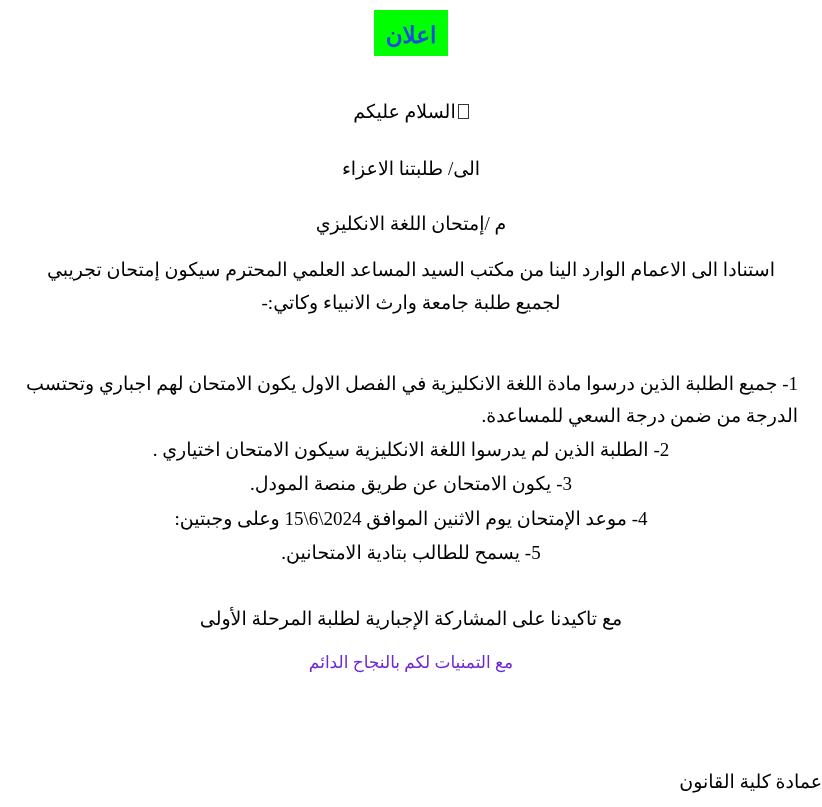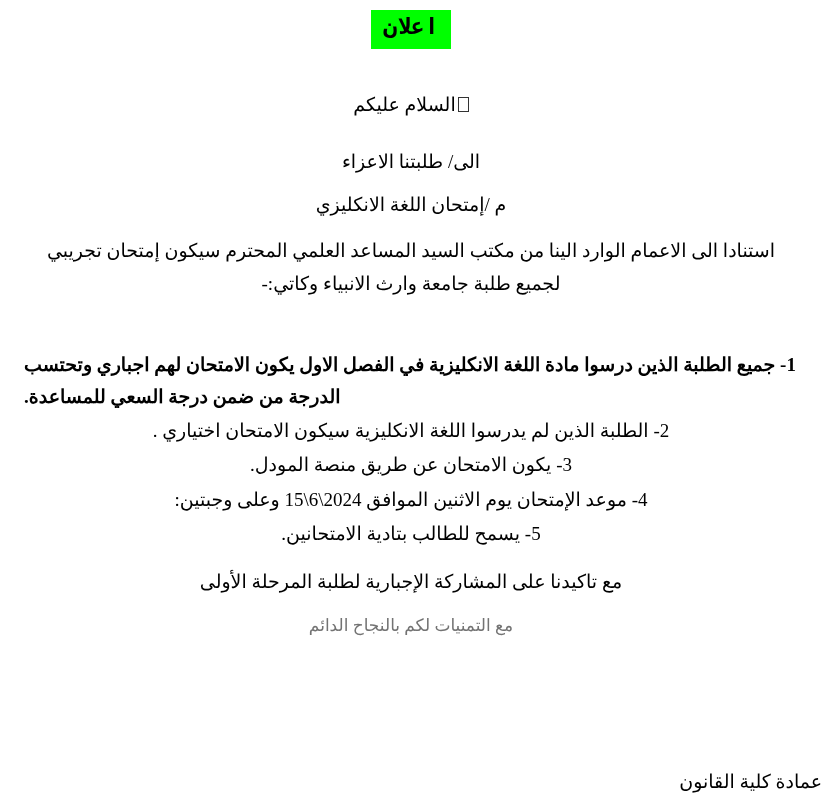--- a/index.html
+++ b/index.html
@@ -24,26 +24,26 @@
   }
 
   
   .title-row {
     text-align: center;
     padding-top: 10px;
   }
   .title-banner {
     display: inline-block;
     background: #00ff00;
-    color: #000000;
-    font-family: Liberation Mono, monospace;
+    color: #1d4ed8;
+    font-family: Liberation Serif, serif;
     font-size: 23px;
     font-weight: 700;
     line-height: 1.35;
-    padding: 3px 12px 5px 12px;
+    padding: 10px 12px 5px 12px;
     letter-spacing: 1px;
   }
 
   .body-wrap {
     padding: 0 24px 0 24px;
     direction: rtl;
     text-align: right;
   }
 
   .greet {
@@ -60,21 +60,21 @@
     vertical-align: -1px;
     margin-left: 2px;
   }
   .to-line {
     margin-top: 34px;
     font-size: 19px;
     text-align: center;
     direction: rtl;
   }
   .subject {
-    margin-top: 20px;
+    margin-top: 32px;
     font-size: 19px;
     text-align: center;
     direction: rtl;
   }
   .intro {
     margin-top: 18px;
     font-size: 19px;
     line-height: 1.75;
     text-align: center;
     direction: rtl;
@@ -85,22 +85,21 @@
     direction: rtl;
     font-size: 19px;
     line-height: 1.7;
   }
   .list-item {
     text-align: center;
     direction: rtl;
     margin-bottom: 2px;
   }
   .list-item.wrap-item {
-    text-align: left;
-    font-weight: bold;
+    text-align: right;
   }
 
   .bullets {
     margin-top: 2px;
     direction: rtl;
     font-size: 19px;
     line-height: 1.7;
   }
   .bullet-item {
     text-align: center;
@@ -110,31 +109,31 @@
     display: inline-block;
     width: 6px;
     height: 6px;
     background: #000;
     border-radius: 50%;
     vertical-align: 4px;
     margin-left: 10px;
   }
 
   .closing {
-    margin-top: 20px;
+    margin-top: 38px;
     font-size: 19px;
     text-align: center;
     direction: rtl;
   }
   .wishes {
     margin-top: 22px;
     font-size: 17px;
     text-align: center;
     direction: rtl;
-    color: #737373;
+    color: #6d28d9;
     letter-spacing: 1px;
   }
 
   .signature {
     position: absolute;
     bottom: 14px;
     right: 0;
     left: 0;
     font-size: 19px;
     direction: rtl;

